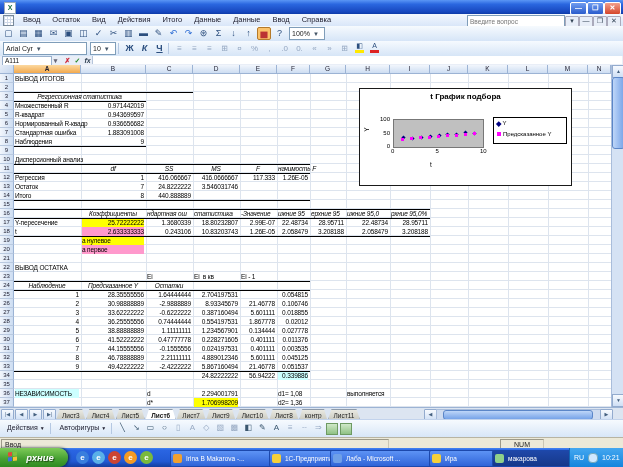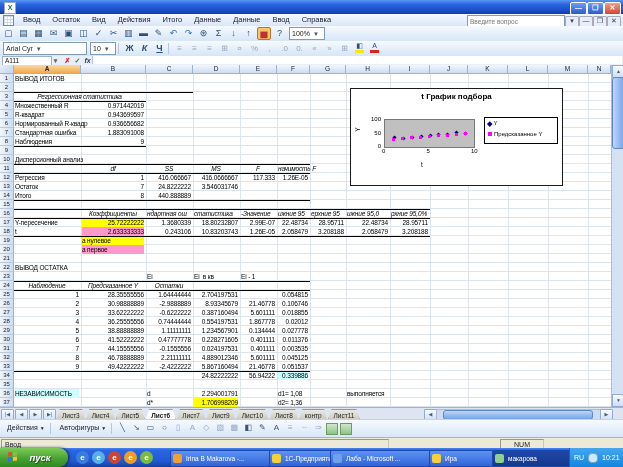--- a/index.html
+++ b/index.html
@@ -64,21 +64,21 @@
   .bline{position:absolute;height:1px;background:#000;}
   .cell{position:absolute;height:9px;line-height:9px;font-size:6.5px;letter-spacing:-0.15px;
     color:#000;white-space:pre;}
   .cell.r{text-align:right;}
   .cell.c{text-align:center;}
   .cell.it{font-style:italic;}
   .bg-y{background:#ffff00;}
   .bg-p{background:#ff99cc;}
   .bg-c{background:#ccffff;}
   
-  .chart{left:350px;top:88px;width:211px;height:96px;background:#fff;border:1px solid #1a1a1a;z-index:5;}
+  .chart{left:359px;top:88px;width:211px;height:96px;background:#fff;border:1px solid #1a1a1a;z-index:5;}
   .chart-title{position:absolute;left:0;top:3px;width:100%;text-align:center;font-size:8px;font-weight:bold;color:#000;}
   .plot{position:absolute;left:33px;top:30px;width:89px;height:27px;background:#c0c0c0;border:1px solid #777;}
   .tick{position:absolute;font-size:6px;color:#000;}
   .ylab{position:absolute;left:4px;top:37px;font-size:6.5px;transform:rotate(-90deg);color:#000;}
   .xlab{position:absolute;left:70px;top:72px;font-size:6.5px;color:#000;}
   .legend{position:absolute;left:133px;top:28px;width:72px;height:25px;border:1px solid #000;background:#fff;font-size:6px;}
   .legend .li{height:11px;line-height:11px;padding-left:3px;white-space:nowrap;color:#000;}
   .mk{display:inline-block;width:4px;height:4px;margin-right:2px;}
   .mk.diamond{transform:rotate(45deg);width:3.5px;height:3.5px;}
   .pt{position:absolute;width:3px;height:3px;}
@@ -535,21 +535,21 @@
   </div>
 
   <div class="abs taskbar">
     <div class="startbtn">
       <span class="winflag">
         <i style="left:0;top:0;background:#e24a3a"></i>
           <i style="left:5px;top:0;background:#7fc242"></i>
         <i style="left:0;top:5px;background:#3a6fe2"></i>
           <i style="left:5px;top:5px;background:#f2c23a"></i>
       </span>
-      <span style="margin-left:12px">пуск</span>
+      <span style="margin-left:12px">рхние</span>
     </div>
     <div id="quick-launch">
         <div class="ql" style="left: 76px; background: rgb(58, 126, 221);">e</div>
         <div class="ql" style="left: 92px; background: rgb(89, 176, 232);">e</div>
         <div class="ql" style="left: 108px; background: rgb(204, 68, 51);">e</div>
         <div class="ql" style="left: 124px; background: rgb(245, 154, 35);">e</div>
         <div class="ql" style="left: 140px; background: rgb(122, 186, 60);">e</div>
       </div>
     <div id="task-buttons">
         <div class="task" style="left: 170px; width: 96px;">Irina B Makarova -...<span class="tico" style="background: rgb(240, 160, 48);"></span></div>

